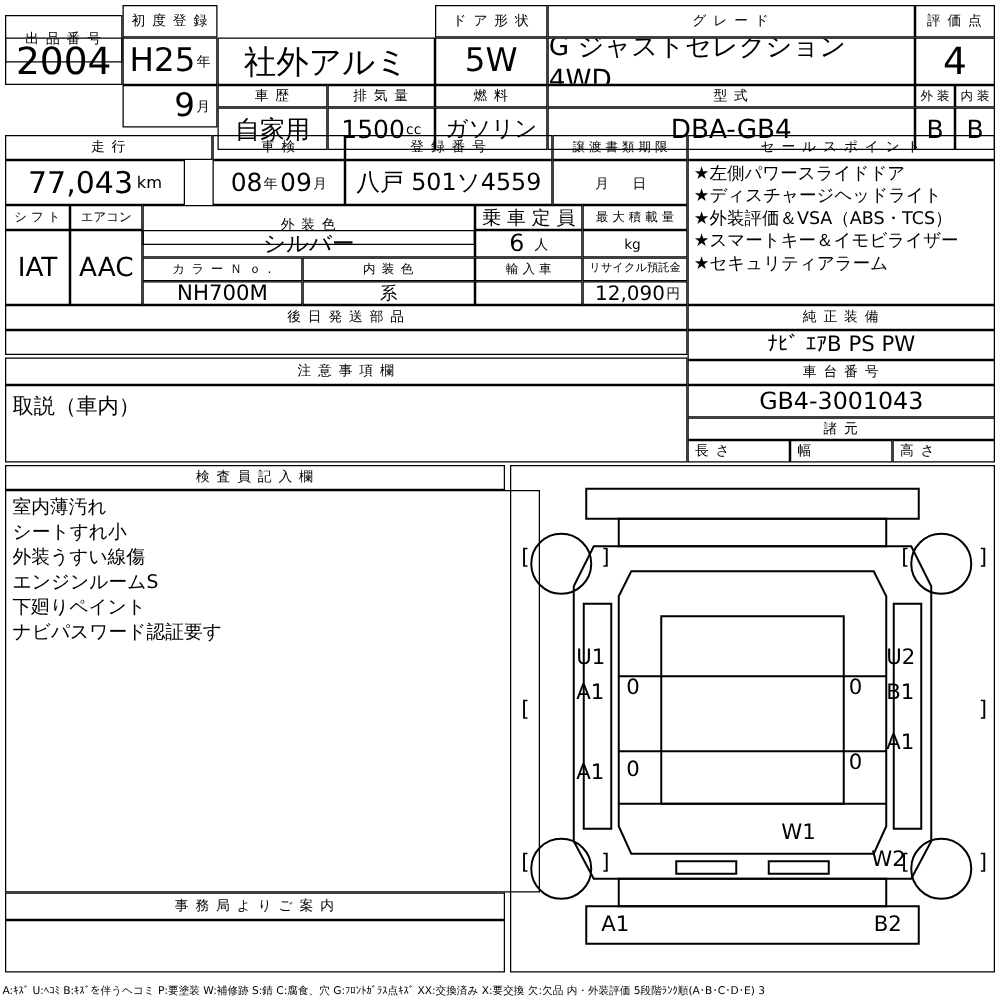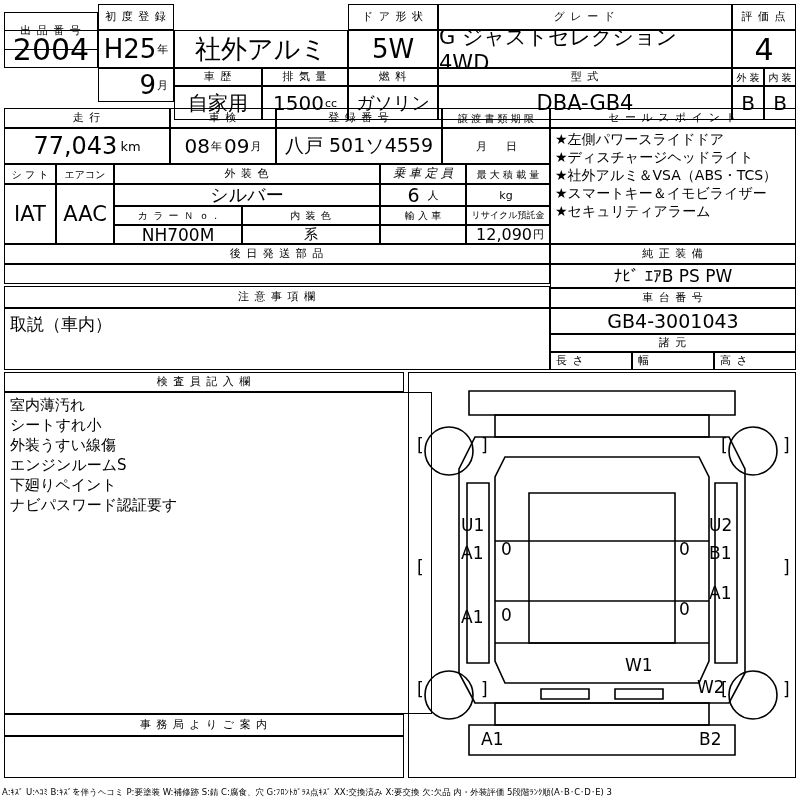--- a/index.html
+++ b/index.html
@@ -174,21 +174,21 @@
   <div class="box" style="left:732px; top:86px; width:32px; height:34px;">
     <div class="center" style="height:100%; font-size:20px;">B</div>
   </div>
   <div class="box" style="left:764px; top:86px; width:32px; height:34px;">
     <div class="center" style="height:100%; font-size:20px;">B</div>
   </div>
 
   <div class="box" style="left:4px; top:108px; width:166px; height:20px;">
     <div class="lbl center" style="height:100%;">走 行</div>
   </div>
-  <div class="box" style="left:4px; top:128px; width:166px; height:36px;">
+  <div class="box" style="left:4px; top:128px; width:144px; height:36px;">
     <div class="center" style="height:100%;">
       <span style="font-size:24px;">77,043</span>
       <span style="font-size:13px; margin-left:3px;">km</span>
     </div>
   </div>
 
   <div class="box" style="left:170px; top:108px; width:106px; height:20px;">
     <div class="lbl center" style="height:100%;">車 検</div>
   </div>
   <div class="box" style="left:170px; top:128px; width:106px; height:36px;">
@@ -217,61 +217,61 @@
     </div>
   </div>
 
   <div class="box" style="left:550px; top:108px; width:246px; height:20px;">
     <div class="lbl center" style="height:100%;">セ ー ル ス ポ イ ン ト</div>
   </div>
   <div class="box" style="left:550px; top:128px; width:246px; height:116px;">
     <div class="sellpoints">
       <div>★左側パワースライドドア</div>
       <div>★ディスチャージヘッドライト</div>
-      <div>★社外アルミ＆VSA（ABS・TCS）</div>
+      <div>★外装評価＆VSA（ABS・TCS）</div>
       <div>★スマートキー＆イモビライザー</div>
       <div>★セキュリティアラーム</div>
     </div>
   </div>
 
   <div class="box" style="left:4px; top:164px; width:52px; height:20px;">
     <div class="lbl center" style="height:100%; font-size:10px; letter-spacing:0;">シ フ ト</div>
   </div>
   <div class="box" style="left:56px; top:164px; width:58px; height:20px;">
     <div class="lbl center" style="height:100%; font-size:10px; letter-spacing:0;">エアコン</div>
   </div>
   <div class="box" style="left:4px; top:184px; width:52px; height:60px;">
     <div class="center" style="height:100%; font-size:21px;">IAT</div>
   </div>
   <div class="box" style="left:56px; top:184px; width:58px; height:60px;">
     <div class="center" style="height:100%; font-size:21px;">AAC</div>
   </div>
 
-  <div class="box" style="left:114px; top:164px; width:266px; height:20px;">
+  <div class="box" style="left:114px; top:164px; width:266px; height:32px;">
     <div class="lbl center" style="height:100%;">外 装 色</div>
   </div>
   <div class="box" style="left:114px; top:184px; width:266px; height:22px;">
     <div class="center" style="height:100%; font-size:18px;">シルバー</div>
   </div>
 
   <div class="box" style="left:114px; top:206px; width:128px; height:19px;">
     <div class="lbl center" style="height:100%; font-size:10px;">カ ラ ー Ｎ ｏ .</div>
   </div>
   <div class="box" style="left:242px; top:206px; width:138px; height:19px;">
     <div class="lbl center" style="height:100%; font-size:10px;">内 装 色</div>
   </div>
   <div class="box" style="left:114px; top:225px; width:128px; height:19px;">
     <div class="center" style="height:100%; font-size:17px;">NH700M</div>
   </div>
   <div class="box" style="left:242px; top:225px; width:138px; height:19px;">
     <div class="center" style="height:100%; font-size:14px;">系</div>
   </div>
 
   <div class="box" style="left:380px; top:164px; width:86px; height:20px;">
-    <div class="lbl center" style="height:100%; font-size:12px; letter-spacing:0;font-style:italic;">乗 車 定 員</div>
+    <div class="lbl center" style="height:100%; font-size:15px; letter-spacing:0;">乗 車 定 員</div>
   </div>
   <div class="box" style="left:466px; top:164px; width:84px; height:20px;">
     <div class="lbl center" style="height:100%; font-size:10px; letter-spacing:0;">最 大 積 載 量</div>
   </div>
   <div class="box" style="left:380px; top:184px; width:86px; height:22px;">
     <div class="center" style="height:100%;">
       <span style="font-size:19px;">6</span>
       <span class="unit" style="margin-left:8px;">人</span>
     </div>
   </div>

